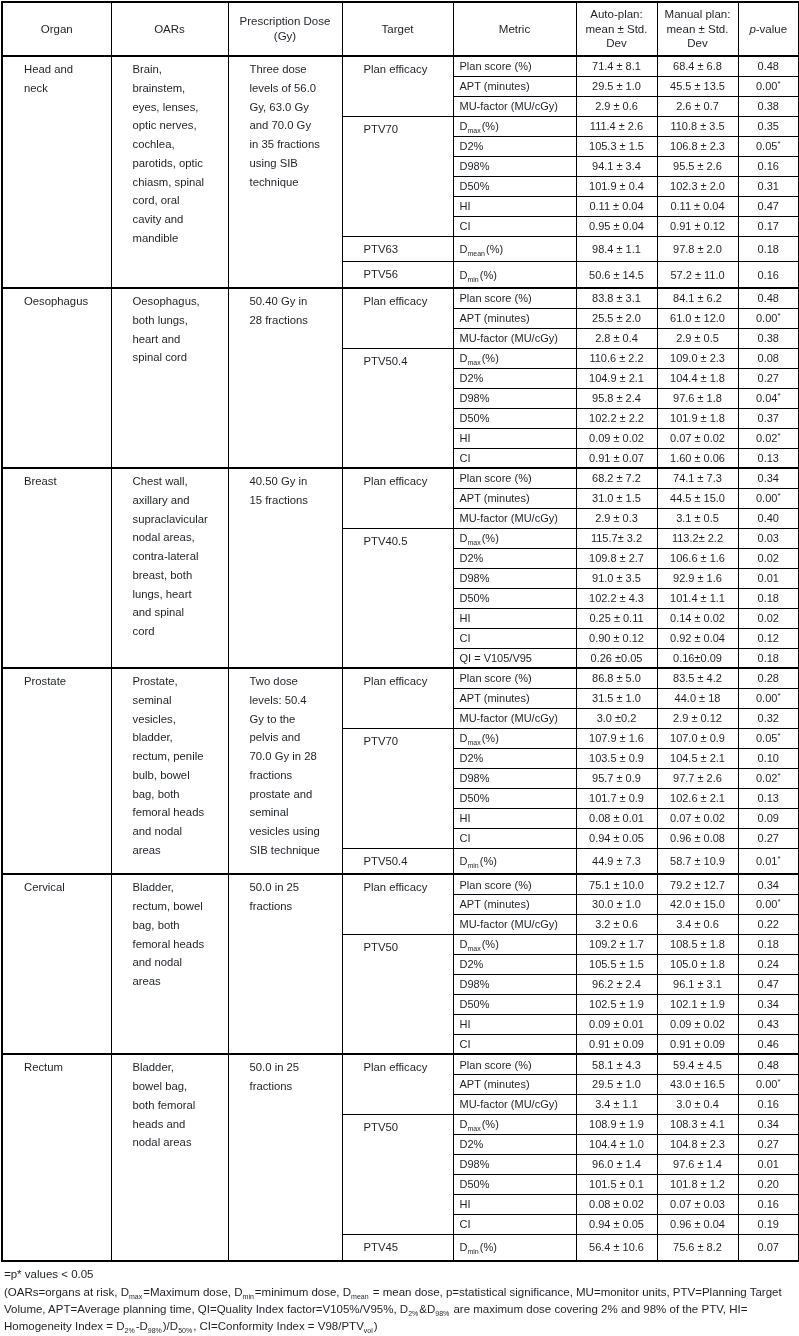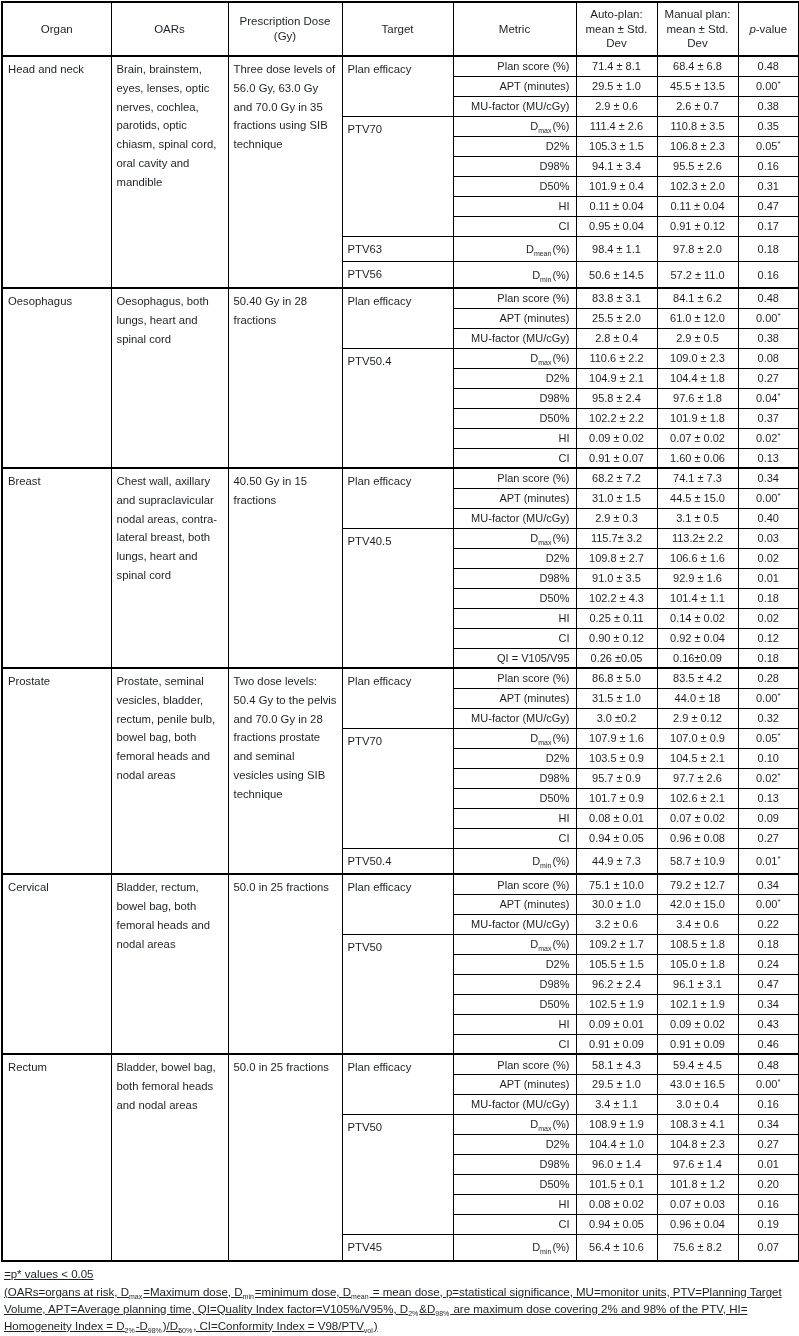--- a/index.html
+++ b/index.html
@@ -13,33 +13,33 @@
     border-collapse:collapse;table-layout:fixed;width:797px;
     border:2px solid #000;
   }
   th,td{border:1px solid #000;box-sizing:border-box;}
   th{
     font-weight:normal;font-size:11.5px;line-height:1.28;
     text-align:center;vertical-align:middle;padding:4px 2px;
   }
   td{font-size:11px;}
   td.cell-organ,td.cell-oars,td.cell-rx,td.cell-target{
-    vertical-align:top;text-align:left;padding:3px 5px;line-height:1.66;
+    vertical-align:top;text-align:left;padding:3px 21px;line-height:1.66;
     font-size:11.3px;
   }
   td.cell-metric{
-    text-align:right;vertical-align:middle;padding:1px 6px;height:20px;
+    text-align:left;vertical-align:middle;padding:1px 6px;height:20px;
     white-space:nowrap;overflow:hidden;
   }
   td.cell-val,td.cell-p{text-align:center;vertical-align:middle;padding:1px 2px;}
   tr.section-start td{border-top:2px solid #000;}
   sub{font-size:7px;line-height:0;vertical-align:-3px;letter-spacing:0;margin-right:1px;}
   sup{font-size:8px;line-height:0;vertical-align:4px;}
   .footnotes{padding:4px 3px 0 3px;}
-  .foot-line{font-size:11.5px;line-height:17px;color:#1c2126;text-decoration:underline;}
+  .foot-line{font-size:11.5px;line-height:17px;color:#1c2126;}
   .foot-line + .foot-line{margin-top:1px;}
 </style>
 </head>
 <body>
 
 <div class="page">
 
   <table class="results">
     <colgroup>
       <col style="width:109px">

